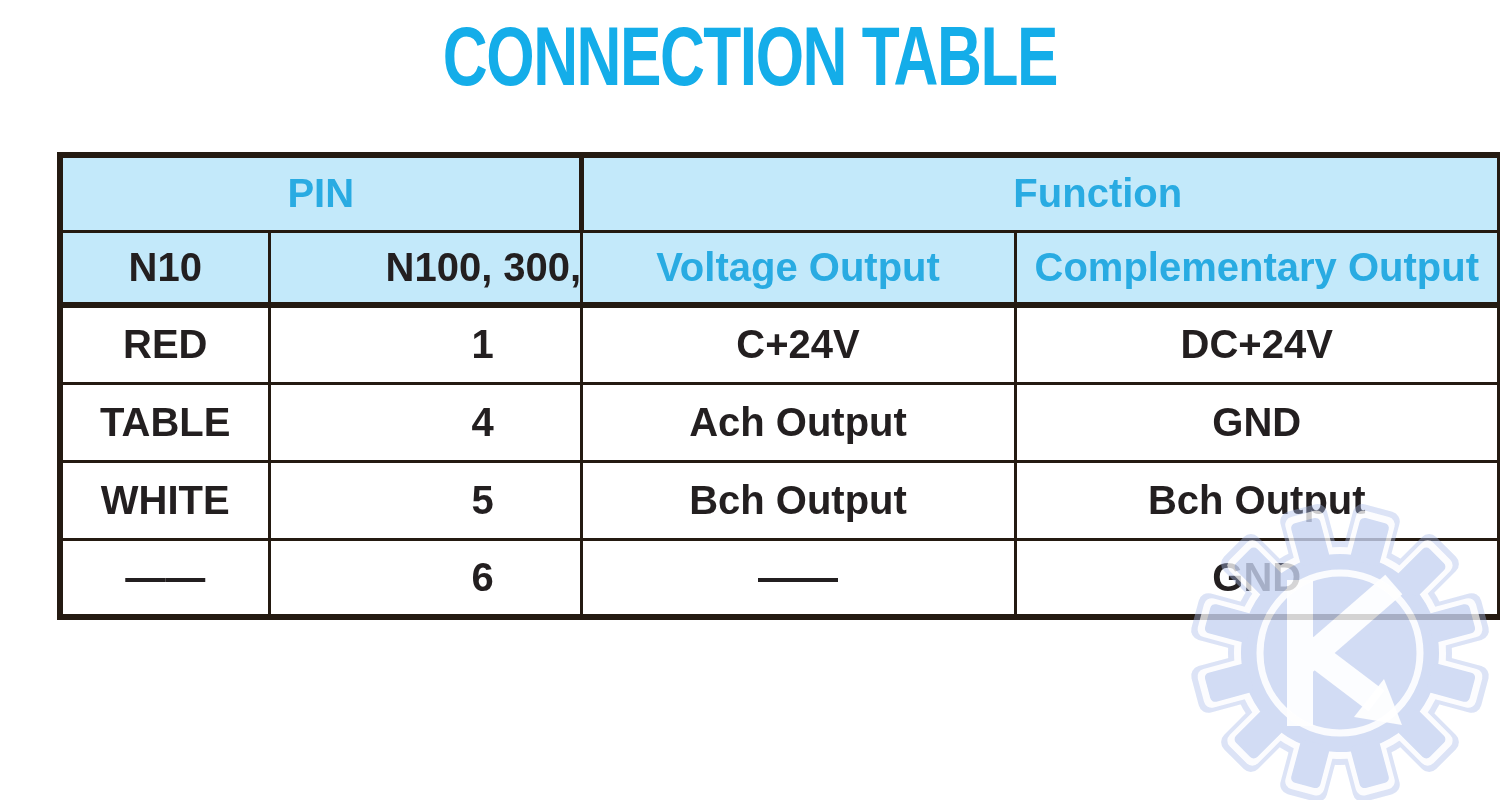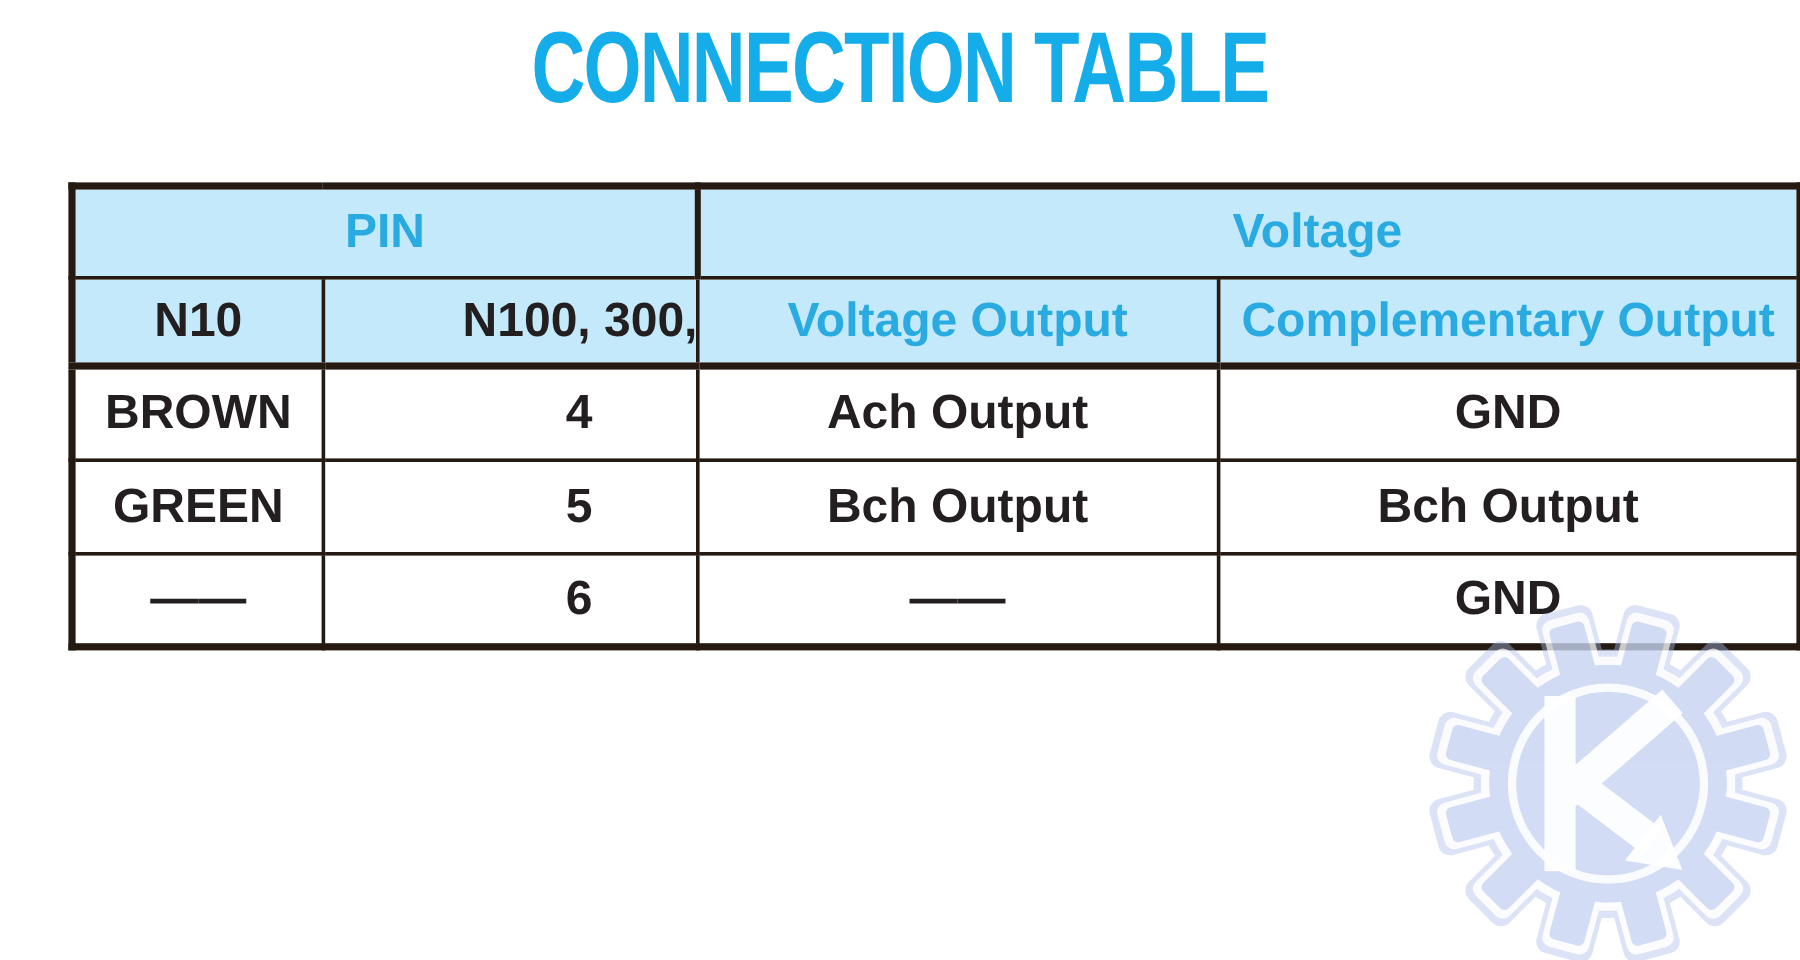--- a/index.html
+++ b/index.html
@@ -51,38 +51,44 @@
     <table>
       <colgroup>
           <col class="c1">
           <col class="c2">
           <col class="c3">
           <col class="c4">
         </colgroup>
       <tbody>
         <tr class="h1">
           <td class="pin-h" colspan="2">PIN</td>
-          <td colspan="2">Voltage</td>
+          <td colspan="2">Function</td>
         </tr>
         <tr class="h2">
           <td>N10</td>
           <td>N100, 300, 310</td>
           <td class="cyan">Voltage Output</td>
           <td class="cyan">Complementary Output</td>
         </tr>
       </tbody>
       <tbody>
           <tr>
-            <td>BROWN</td>
+            <td>RED</td>
+            <td>1</td>
+            <td>C+24V</td>
+            <td>DC+24V</td>
+          </tr>
+          <tr>
+            <td>TABLE</td>
             <td>4</td>
             <td>Ach Output</td>
             <td>GND</td>
           </tr>
           <tr>
-            <td>GREEN</td>
+            <td>WHITE</td>
             <td>5</td>
             <td>Bch Output</td>
             <td>Bch Output</td>
           </tr>
           <tr>
             <td>——</td>
             <td>6</td>
             <td>——</td>
             <td>GND</td>
           </tr>

